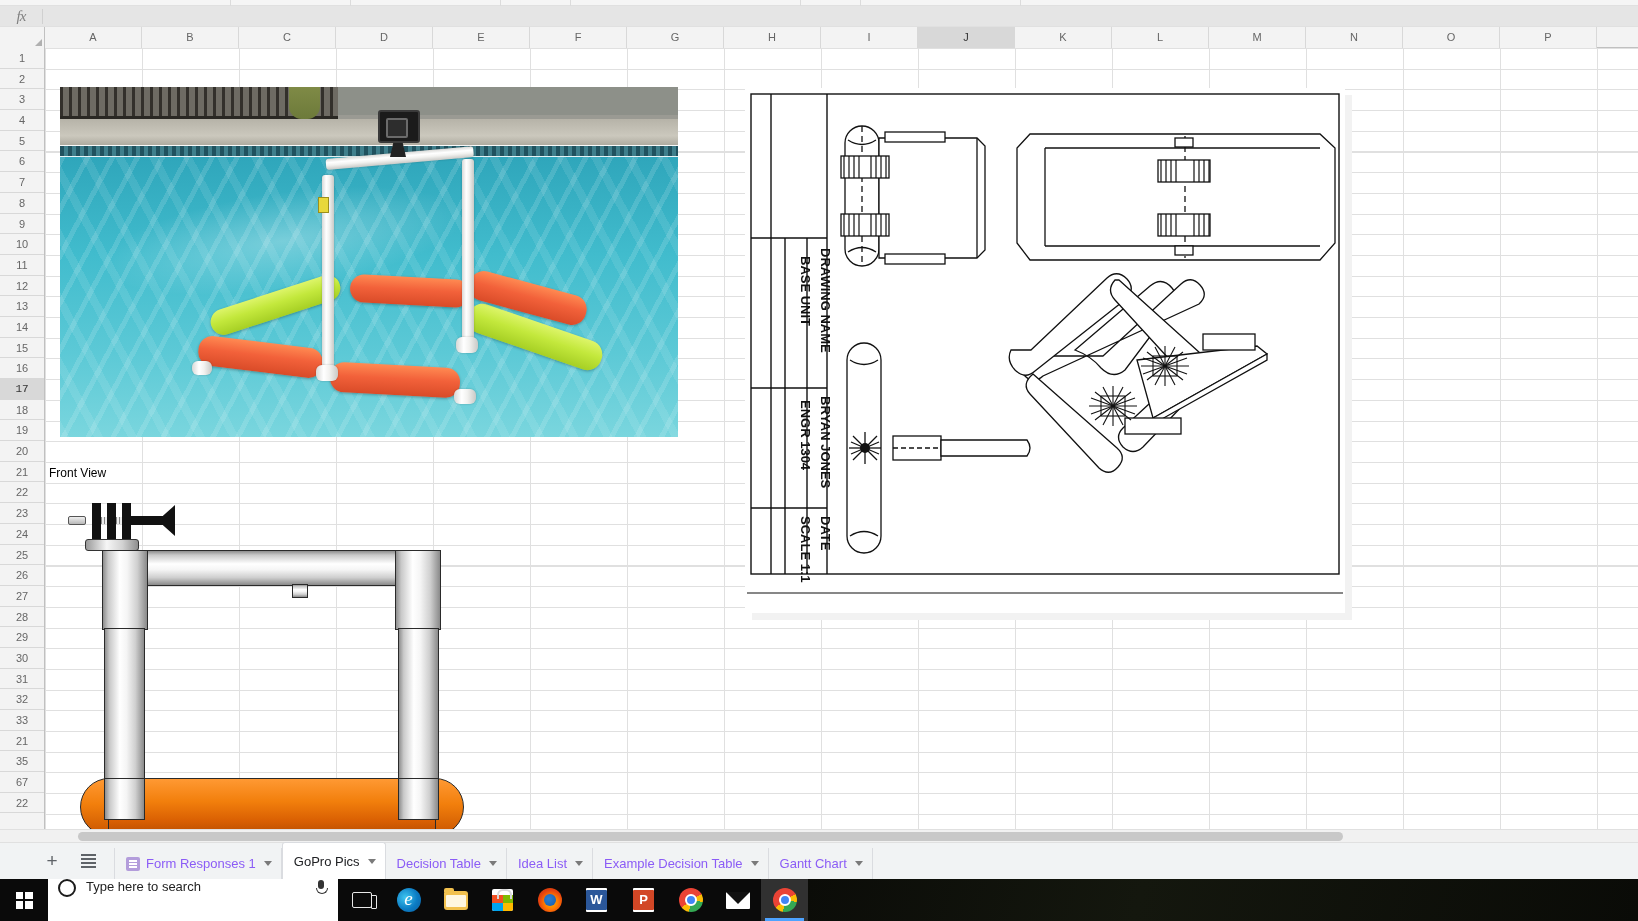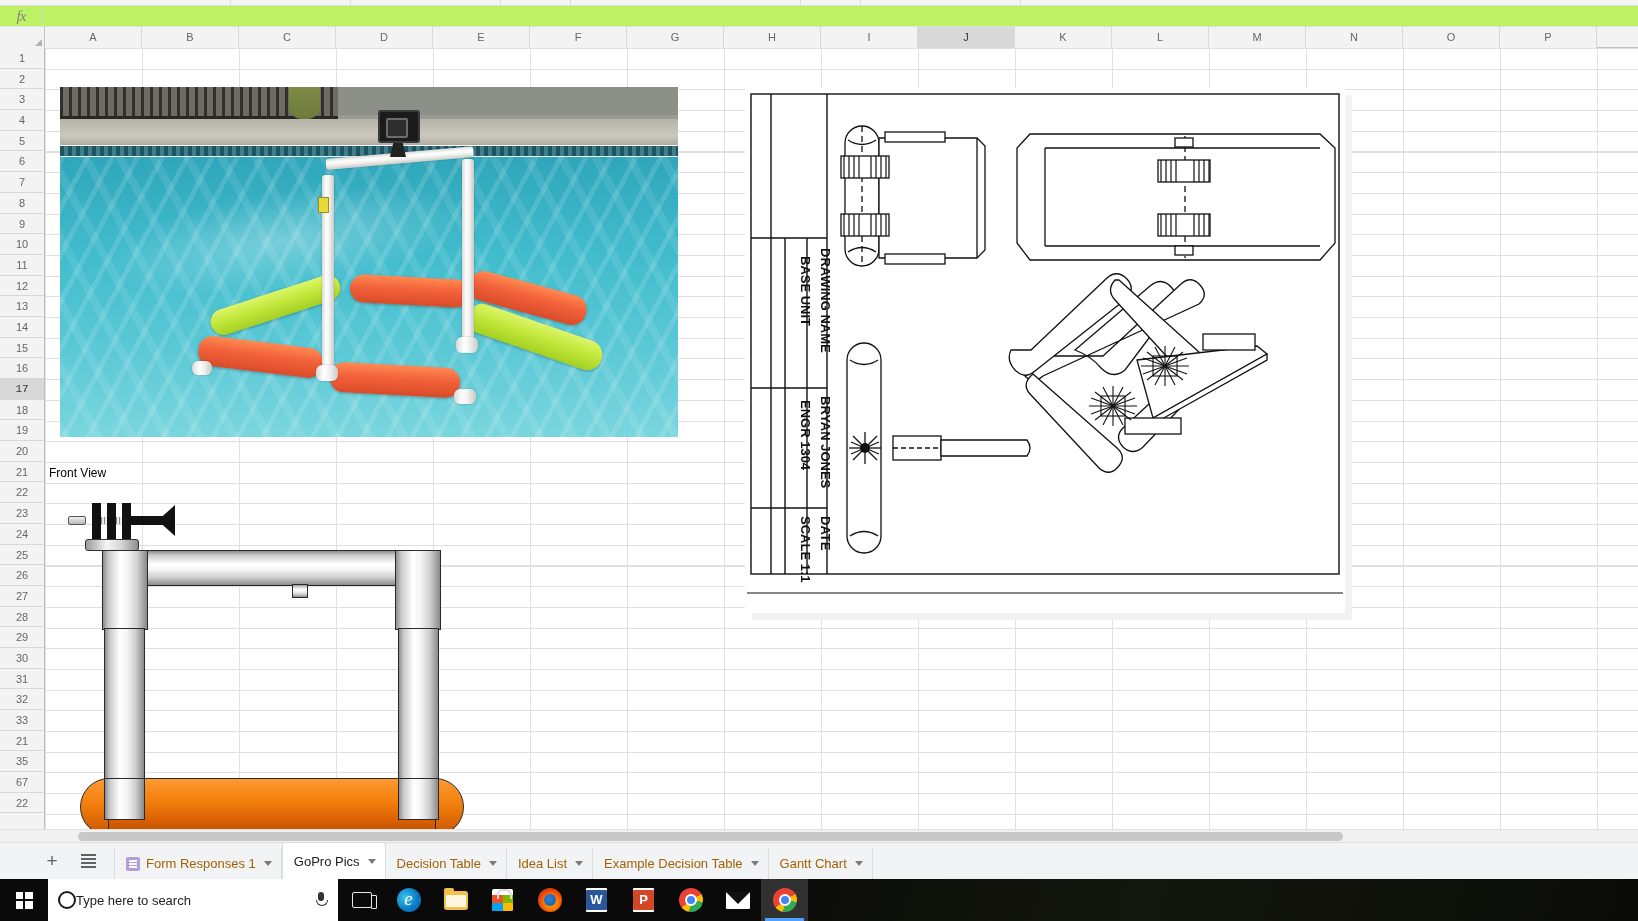--- a/index.html
+++ b/index.html
@@ -16,21 +16,21 @@
     position: absolute; left: 0; top: 0; width: 1638px; height: 6px;
     background: #f5f5f5; border-bottom: 1px solid #e0e0e0;
   }
   .toolbar-strip .tb-sep {
     position: absolute; top: 0; width: 1px; height: 6px; background: #dcdcdc;
   }
 
   
   .formula-bar {
     position: absolute; left: 0; top: 6px; width: 1638px; height: 21px;
-    background: #bef264; border-bottom: 1px solid #e0e0e0;
+    background: #e5e5e5; border-bottom: 1px solid #e0e0e0;
     display: flex; align-items: center;
   }
   .fx-icon {
     width: 42px; text-align: center;
     font-family: "Liberation Serif", serif;
     font-style: italic; font-size: 15px; color: #808080;
     letter-spacing: -1px;
   }
   .fx-divider { width: 1px; height: 15px; background: #d0d0d0; }
   .formula-input {
@@ -210,21 +210,21 @@
     width: 36px; height: 37px; display: flex; align-items: center;
     justify-content: center; color: #5f6368; font-size: 19px;
     cursor: pointer; user-select: none;
   }
   .tab-ctrl:first-child { margin-left: 34px; }
   .hamburger { display: flex; flex-direction: column; gap: 2px; }
   .hamburger span { display: block; width: 15px; height: 2px; background: #5f6368; }
   .tabs { display: flex; align-items: flex-end; height: 37px; margin-left: 8px; }
   .tab {
     height: 31px; display: flex; align-items: center; gap: 6px;
-    padding: 0 9px 0 11px; font-size: 13px; color: #a16207;
+    padding: 0 9px 0 11px; font-size: 13px; color: #8b5cf6;
     background: #f1f3f4; border-right: 1px solid #dadce0;
     cursor: pointer; white-space: nowrap;
   }
   .tab:first-child { border-left: 1px solid #dadce0; }
   .tab.active {
     background: #fff; color: #202124; height: 37px;
     border-top: 1px solid #dadce0; border-left: 1px solid #dadce0;
     border-right: 1px solid #dadce0;
     border-radius: 3px 3px 0 0;
   }
@@ -253,21 +253,21 @@
     justify-content: center; cursor: pointer;
   }
   .win-logo {
     width: 17px; height: 17px;
     display: grid; grid-template-columns: 1fr 1fr; grid-template-rows: 1fr 1fr;
     gap: 2px;
   }
   .win-logo i { background: #fff; display: block; }
   .tb-search {
     width: 290px; height: 42px; background: #fff;
-    display: flex; align-items: center; padding: 0 10px; 
+    display: flex; align-items: flex-start; padding: 0 10px; gap: 10px;
     cursor: text;
   }
   .cortana-ring {
     width: 18px; height: 18px; border: 2px solid #1b1b1b;
     border-radius: 50%; flex: 0 0 18px;
   }
   .tb-search-text { flex: 1; font-size: 13px; color: #222; }
   .mic-icon { width: 14px; height: 18px; position: relative; flex: 0 0 14px; }
   .mic-icon::before {
     content: ""; position: absolute; left: 4px; top: 1px;

